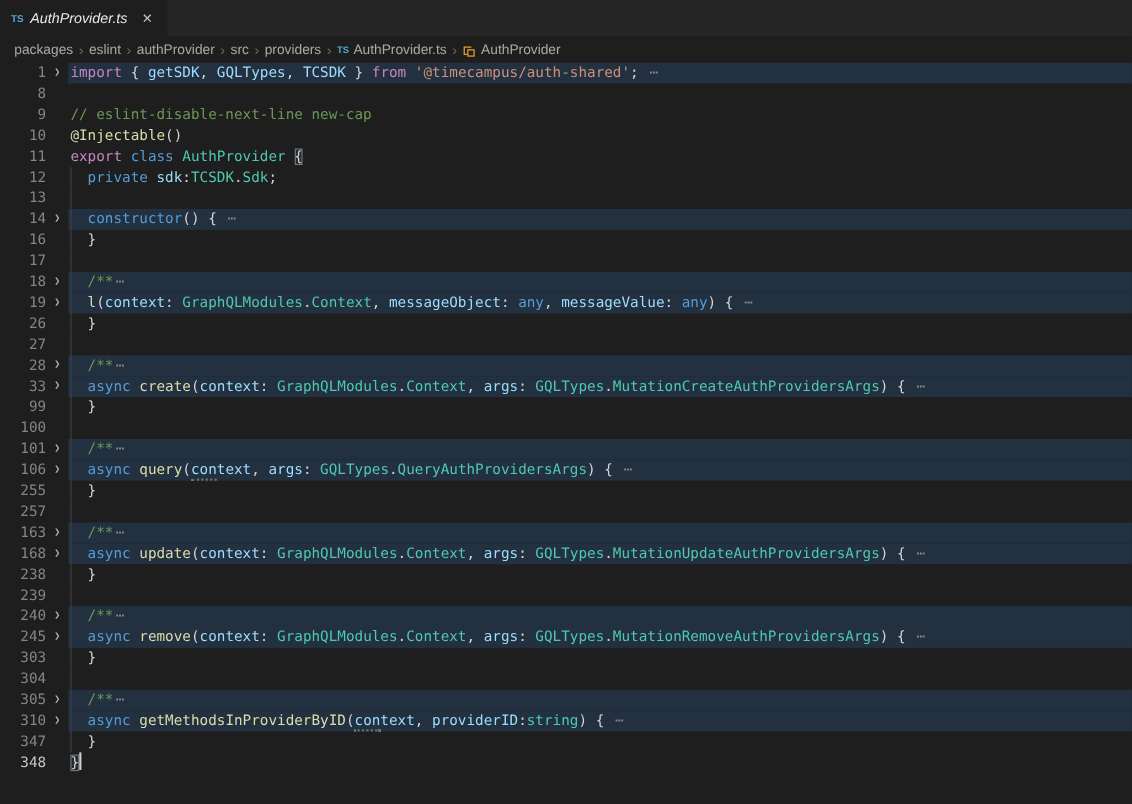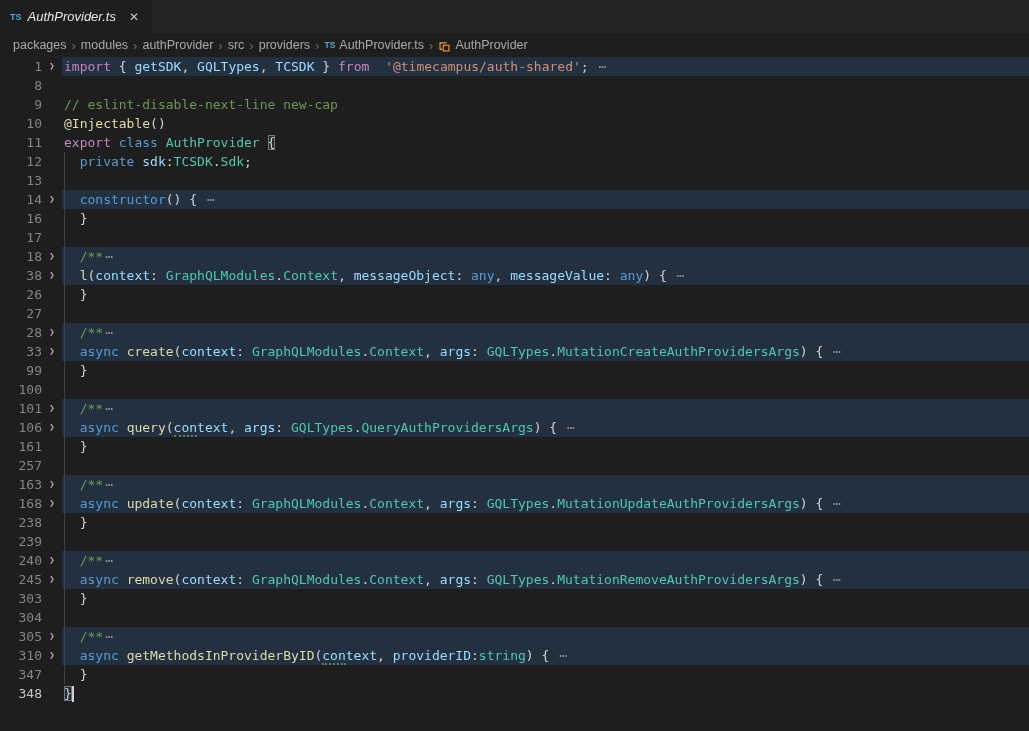--- a/index.html
+++ b/index.html
@@ -32,21 +32,21 @@
   .row.hl .code { background:#22303f; }
   .guide { position:absolute; left:2px; top:0; height:19px; width:1px; background:#3e434b; }
 
   .tk { position:relative; }
   .tk.def  { color:#d4d4d4; }
   .tk.ctrl { color:#c586c0; }
   .tk.kw   { color:#569cd6; }
   .tk.fn   { color:#dcdcaa; }
   .tk.vrb  { color:#9cdcfe; }
   .tk.typ  { color:#4ec9b0; }
-  .tk.str  { color:#ce9178;margin-left:8px; }
+  .tk.str  { color:#ce9178; }
   .tk.cmt  { color:#6a9955;margin-top:12px; }
   .tk.fold { color:#8c8c8c; margin-left:2px; letter-spacing:1px; }
   .tk.brk  { outline:1px solid #707a84; outline-offset:-1px; background:rgba(100,120,140,0.12); }
   .tk.hint { border-bottom:2px dotted #5d7a6e;margin-top:20px; }
   .cursor { display:inline-block; width:2px; height:16px; background:#d0d0d0; vertical-align:middle; margin-top:-2px; }
 </style>
 </head>
 <body>
 
 <div id="window">
@@ -58,21 +58,21 @@
       <span class="tab-close">✕</span>
     </div>
   </div>
 
   <div class="breadcrumbs">
       <span class="crumb">
         <span>packages</span>
       </span>
       <span class="crumb-sep">›</span>
       <span class="crumb">
-        <span>modules</span>
+        <span>eslint</span>
       </span>
       <span class="crumb-sep">›</span>
       <span class="crumb">
         <span>authProvider</span>
       </span>
       <span class="crumb-sep">›</span>
       <span class="crumb">
         <span>src</span>
       </span>
       <span class="crumb-sep">›</span>
@@ -170,21 +170,21 @@
         </div>
         <div class="row hl">
           <div class="gutter">
             <span class="lnum">18</span>
             <span class="chev">❯</span>
           </div>
           <div class="code"><span class="guide"></span><span class="tk def">  </span><span class="tk cmt">/**</span><span class="tk fold">⋯</span></div>
         </div>
         <div class="row hl">
           <div class="gutter">
-            <span class="lnum">38</span>
+            <span class="lnum">19</span>
             <span class="chev">❯</span>
           </div>
           <div class="code"><span class="guide"></span><span class="tk def">  </span><span class="tk fn">l</span><span class="tk def">(</span><span class="tk vrb">context</span><span class="tk def">: </span><span class="tk typ">GraphQLModules</span><span class="tk def">.</span><span class="tk typ">Context</span><span class="tk def">, </span><span class="tk vrb">messageObject</span><span class="tk def">: </span><span class="tk kw">any</span><span class="tk def">, </span><span class="tk vrb">messageValue</span><span class="tk def">: </span><span class="tk kw">any</span><span class="tk def">) { </span><span class="tk fold">⋯</span></div>
         </div>
         <div class="row">
           <div class="gutter">
             <span class="lnum">26</span>
             <span class="chev"></span>
           </div>
           <div class="code"><span class="guide"></span><span class="tk def">  }</span></div>
@@ -233,21 +233,21 @@
         </div>
         <div class="row hl">
           <div class="gutter">
             <span class="lnum">106</span>
             <span class="chev">❯</span>
           </div>
           <div class="code"><span class="guide"></span><span class="tk def">  </span><span class="tk kw">async</span><span class="tk def"> </span><span class="tk fn">query</span><span class="tk def">(</span><span class="tk vrb hint">con</span><span class="tk vrb">text</span><span class="tk def">, </span><span class="tk vrb">args</span><span class="tk def">: </span><span class="tk typ">GQLTypes</span><span class="tk def">.</span><span class="tk typ">QueryAuthProvidersArgs</span><span class="tk def">) { </span><span class="tk fold">⋯</span></div>
         </div>
         <div class="row">
           <div class="gutter">
-            <span class="lnum">161</span>
+            <span class="lnum">255</span>
             <span class="chev"></span>
           </div>
           <div class="code"><span class="guide"></span><span class="tk def">  }</span></div>
         </div>
         <div class="row">
           <div class="gutter">
             <span class="lnum">257</span>
             <span class="chev"></span>
           </div>
           <div class="code"><span class="guide"></span></div>

